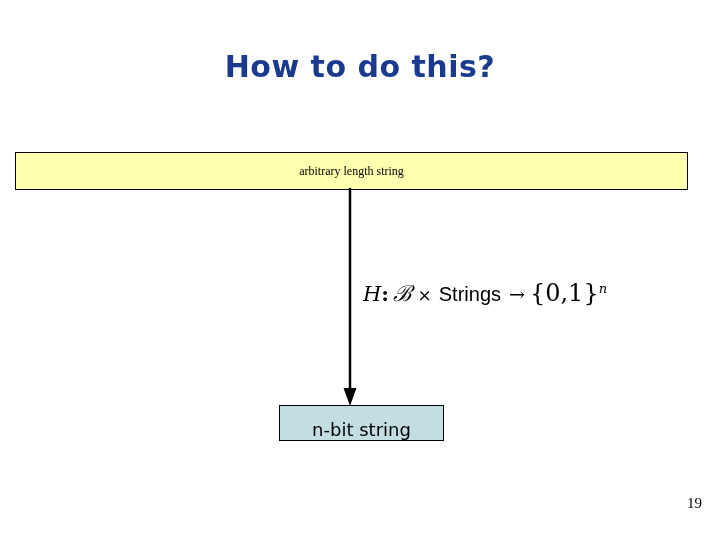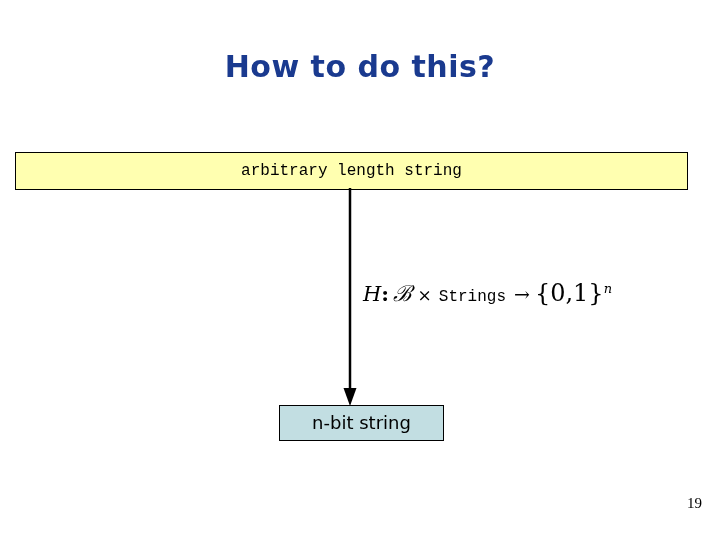--- a/index.html
+++ b/index.html
@@ -41,22 +41,22 @@
     height: 38px;
     box-sizing: border-box;
     background: #ffffb0;
     border: 1.5px solid #000000;
     display: flex;
     align-items: center;
     justify-content: center;
   }
   #input-box .box-label {
     color: #000000;
-    font-family: Liberation Mono, monospace;
-    font-size: 16px;
+    font-family: Liberation Serif, serif;
+    font-size: 12px;
     line-height: 20px;
     white-space: nowrap;
   }
 
   
   #flow-arrow {
     position: absolute;
     left: 334px;
     top: 188px;
     width: 32px;
@@ -90,22 +90,22 @@
     font-size: 22px;
     padding-left: 4px;
     padding-right: 2px;
   }
   #formula .op-times {
     font-family: "DejaVu Serif", serif;
     font-size: 17px;
     padding: 0 4px;
   }
   #formula .domain-word {
-    font-family: Liberation Mono, monospace;
-    font-size: 16px;
+    font-family: Liberation Sans, sans-serif;
+    font-size: 20px;
     padding: 0 3px;
   }
   #formula .op-maps {
     font-family: "DejaVu Serif", serif;
     font-size: 19px;
     padding: 0 5px;
   }
   #formula .codomain {
     font-family: "DejaVu Serif", serif;
     font-size: 24px;
@@ -121,21 +121,21 @@
   #output-box {
     position: absolute;
     left: 279px;
     top: 405px;
     width: 165px;
     height: 36px;
     box-sizing: border-box;
     background: #c2dee2;
     border: 1.5px solid #000000;
     display: flex;
-    align-items: center;
+    align-items: flex-end;
     justify-content: center;
   }
   #output-box .box-label {
     color: #000000;
     font-family: "DejaVu Sans", sans-serif;
     font-size: 18px;
     line-height: 20px;
     white-space: nowrap;
   }
 

